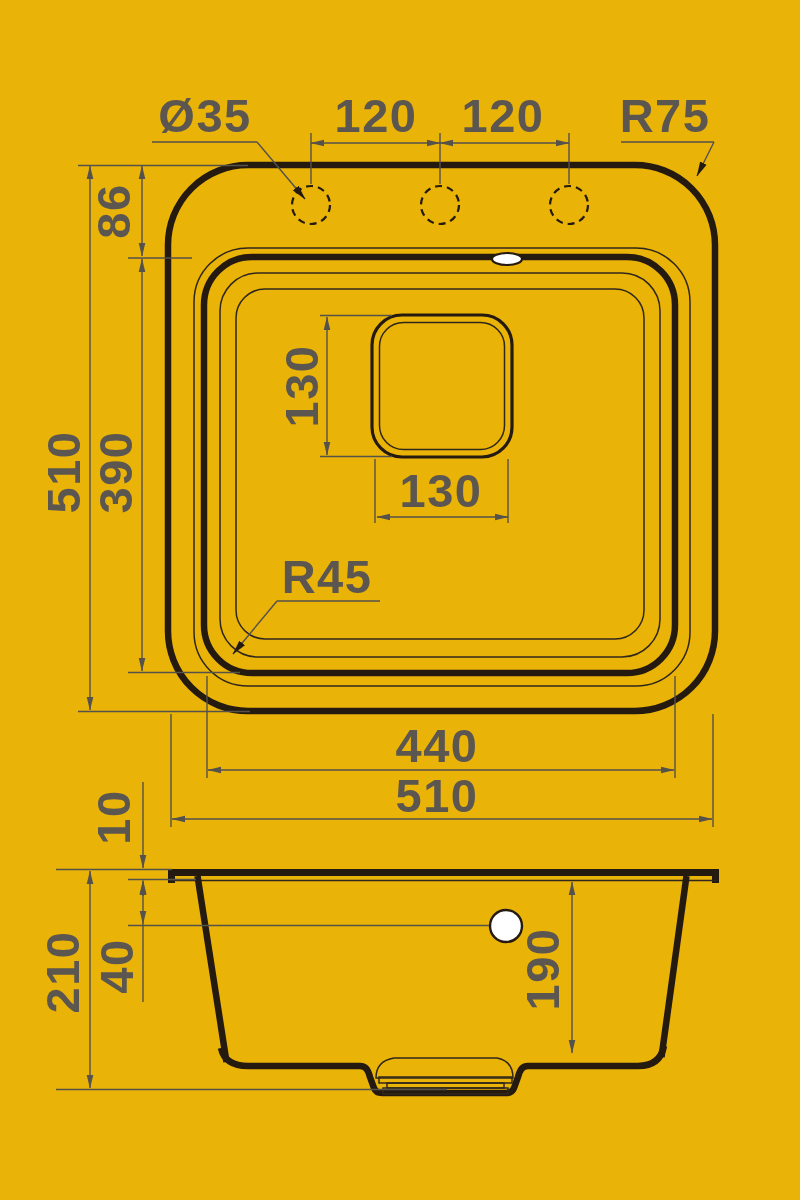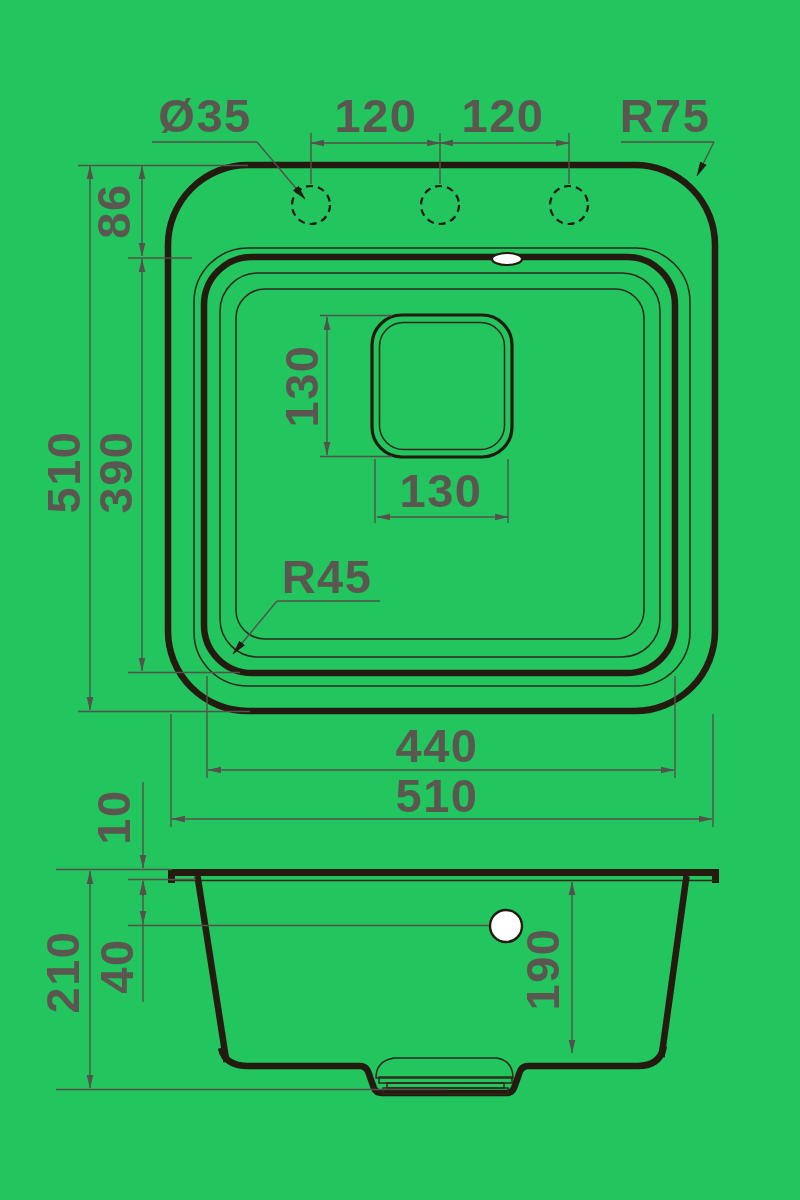--- a/index.html
+++ b/index.html
@@ -1,16 +1,16 @@
 <!DOCTYPE html>
 <html><head>
 <meta charset="utf-8">
 <style>
   html,body{margin:0;padding:0;background:#ffffff;}
-  .stage{width:800px;height:1200px;position:relative;background:#22c55e;overflow:hidden;}
+  .stage{width:800px;height:1200px;position:relative;background:#eab308;overflow:hidden;}
   svg{display:block;}
   text.dim{
     font-family:"Liberation Sans","DejaVu Sans",sans-serif;
     font-weight:700;
     font-size:47px;
     letter-spacing:1.5px;
     fill:#5c5650;
   }
   .thick{stroke:#241a10;fill:none;}
   .thin{stroke:#30271c;fill:none;stroke-width:1.5;}

